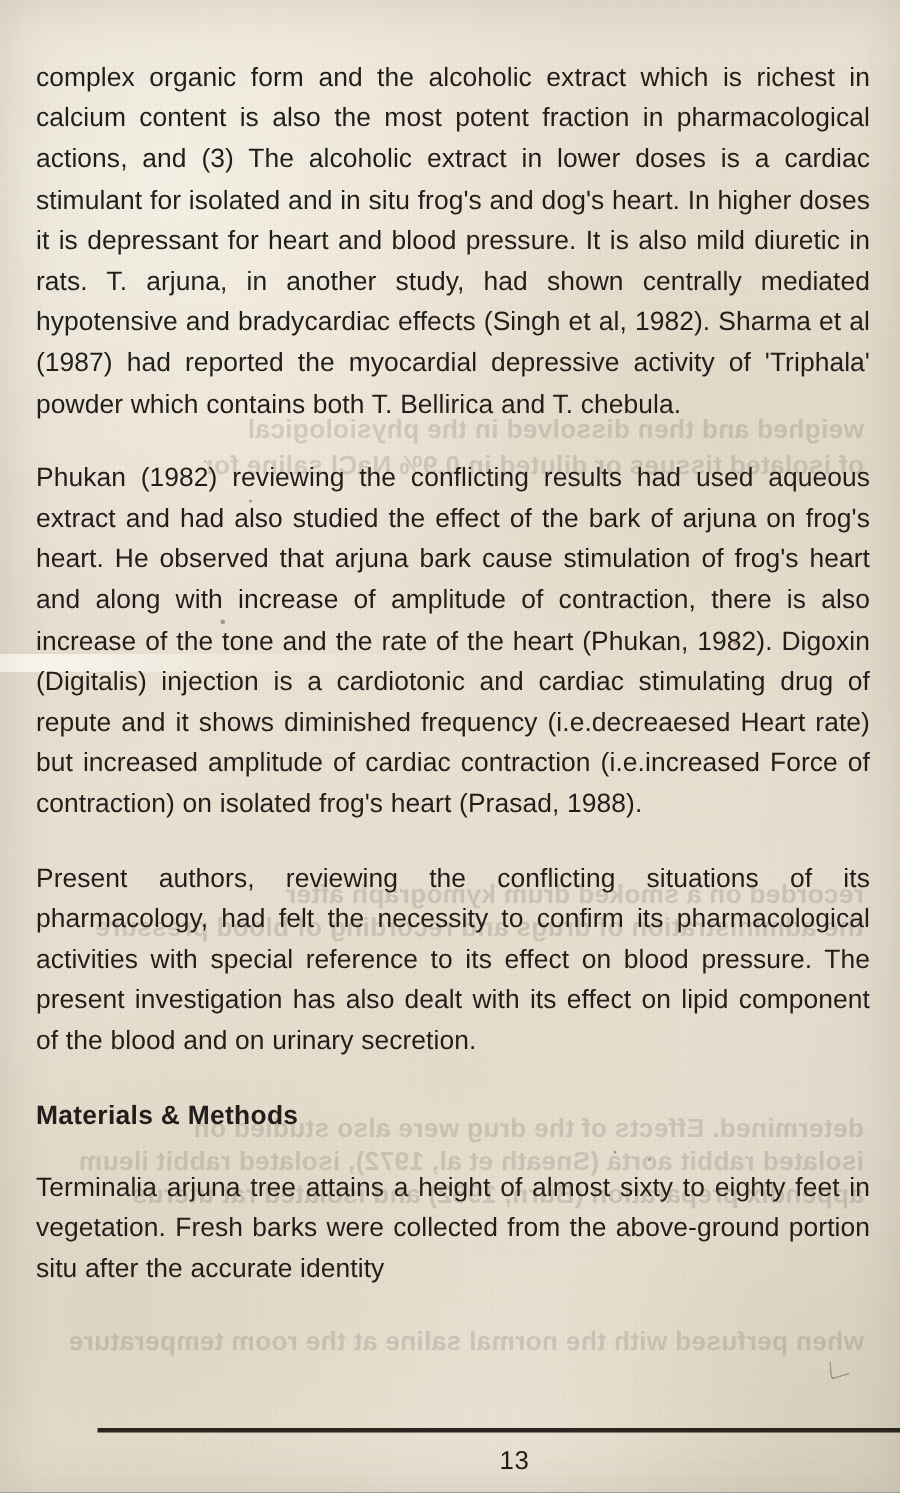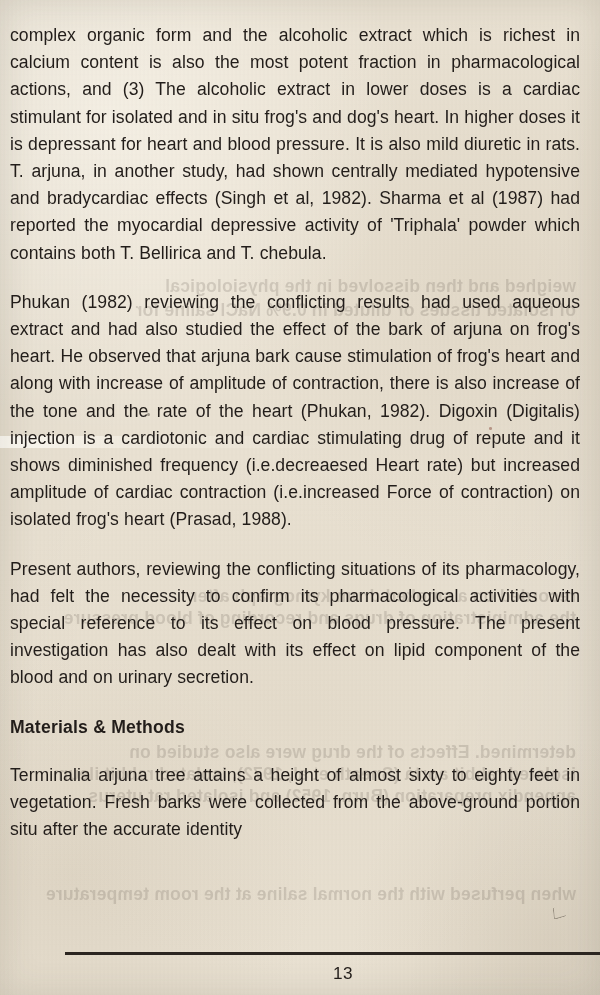--- a/index.html
+++ b/index.html
@@ -80,21 +80,22 @@
     font-weight: 600;
     letter-spacing: 0.2px;
     white-space: nowrap;
     overflow: hidden;
   }
 
   
   .content {
     position: relative;
     z-index: 2;
-    padding: 22px 20px 0 10px;
+    padding: 22px 20px 0 24px;
+    margin-top: 16px;
   }
   .para {
     margin: 0 0 22px 0;
     font-size: 17.6px;
     line-height: 27.2px;
     text-align: justify;
     text-justify: inter-word;
     letter-spacing: 0.05px;
     word-spacing: 0.2px;
     text-rendering: optimizeLegibility;

